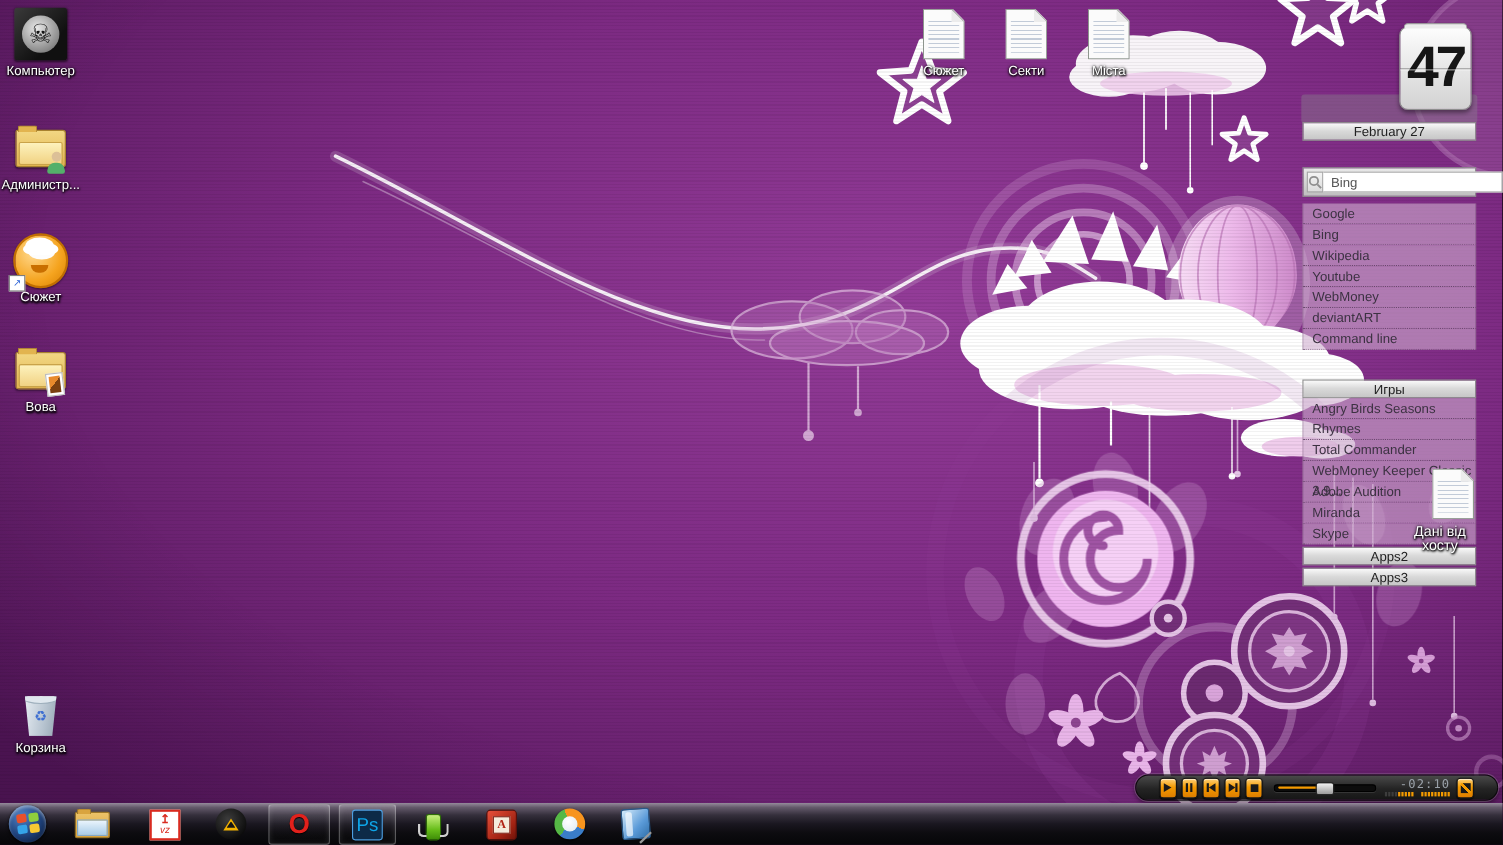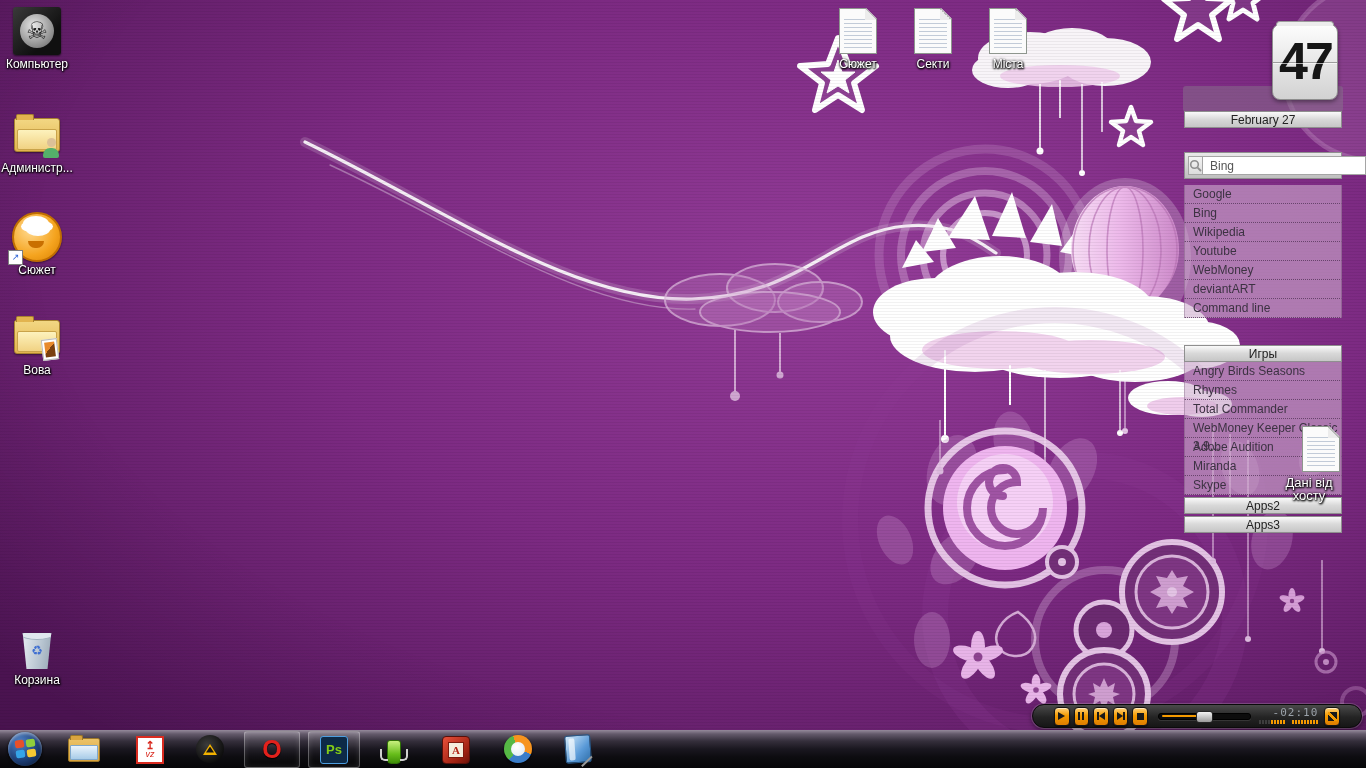--- a/index.html
+++ b/index.html
@@ -123,21 +123,21 @@
   .vzbox{width:24px;height:24px;background:#fff;border:2px solid #d92b20;display:flex;flex-direction:column;align-items:center;justify-content:center;}
   .vzbox .ar{color:#d92b20;font-size:11px;line-height:9px;font-weight:bold;}
   .vzbox .tx{color:#d92b20;font-size:9px;line-height:9px;font-weight:normal;font-style:italic;}
   .aimp{width:28px;height:28px;border-radius:50%;background:radial-gradient(circle at 40% 35%,#3c3c3c,#0c0c0c 75%);
         display:flex;align-items:center;justify-content:center;}
   .aimp .tri{width:0;height:0;border-left:7px solid transparent;border-right:7px solid transparent;border-bottom:11px solid #f2b200;}
   .aimp .tri::after{content:"";display:block;margin:3px 0 0 -4px;width:8px;height:6px;background:#151515;
         clip-path:polygon(50% 0,100% 100%,0 100%);}
   .opera-o{font-size:25px;font-weight:bold;color:#e2211c;text-shadow:0 1px 1px #000;}
   .psbox{width:26px;height:26px;border-radius:3px;background:linear-gradient(#123;,#0d2a47);background:#0d2a47;
-        border:1px solid #4d9ee0;color:#84cc16;font-size:13px;font-weight:bold;display:flex;align-items:center;justify-content:center;}
+        border:1px solid #4d9ee0;color:#0ea5e9;font-size:17px;font-weight:normal;display:flex;align-items:center;justify-content:center;}
   .qip{position:relative;width:28px;height:30px;display:flex;align-items:flex-end;justify-content:center;}
   .qip .glass{width:12px;height:22px;border-radius:3px 3px 4px 4px;background:linear-gradient(#c8f07e,#67bd1a 60%,#3f8e08);border:1px solid #2f7106;}
   .qip .l,.qip .r{position:absolute;bottom:3px;width:6px;height:10px;border:2px solid #cfcfcf;border-top:none;}
   .qip .l{left:0;border-right:none;border-radius:0 0 0 5px;}
   .qip .r{right:0;border-left:none;border-radius:0 0 5px 0;}
   .cube{width:26px;height:26px;border-radius:4px;background:linear-gradient(135deg,#e8503a,#a02212 70%,#6e1309);
         border:1px solid #58100a;display:flex;align-items:center;justify-content:center;}
   .cube .a{width:14px;height:14px;background:#f4ecdc;border:1px solid #7e1a0e;color:#b12516;
         font-family:"Liberation Serif",serif;font-weight:bold;font-size:11px;line-height:14px;text-align:center;}
   .mget{width:28px;height:28px;border-radius:50%;position:relative;

